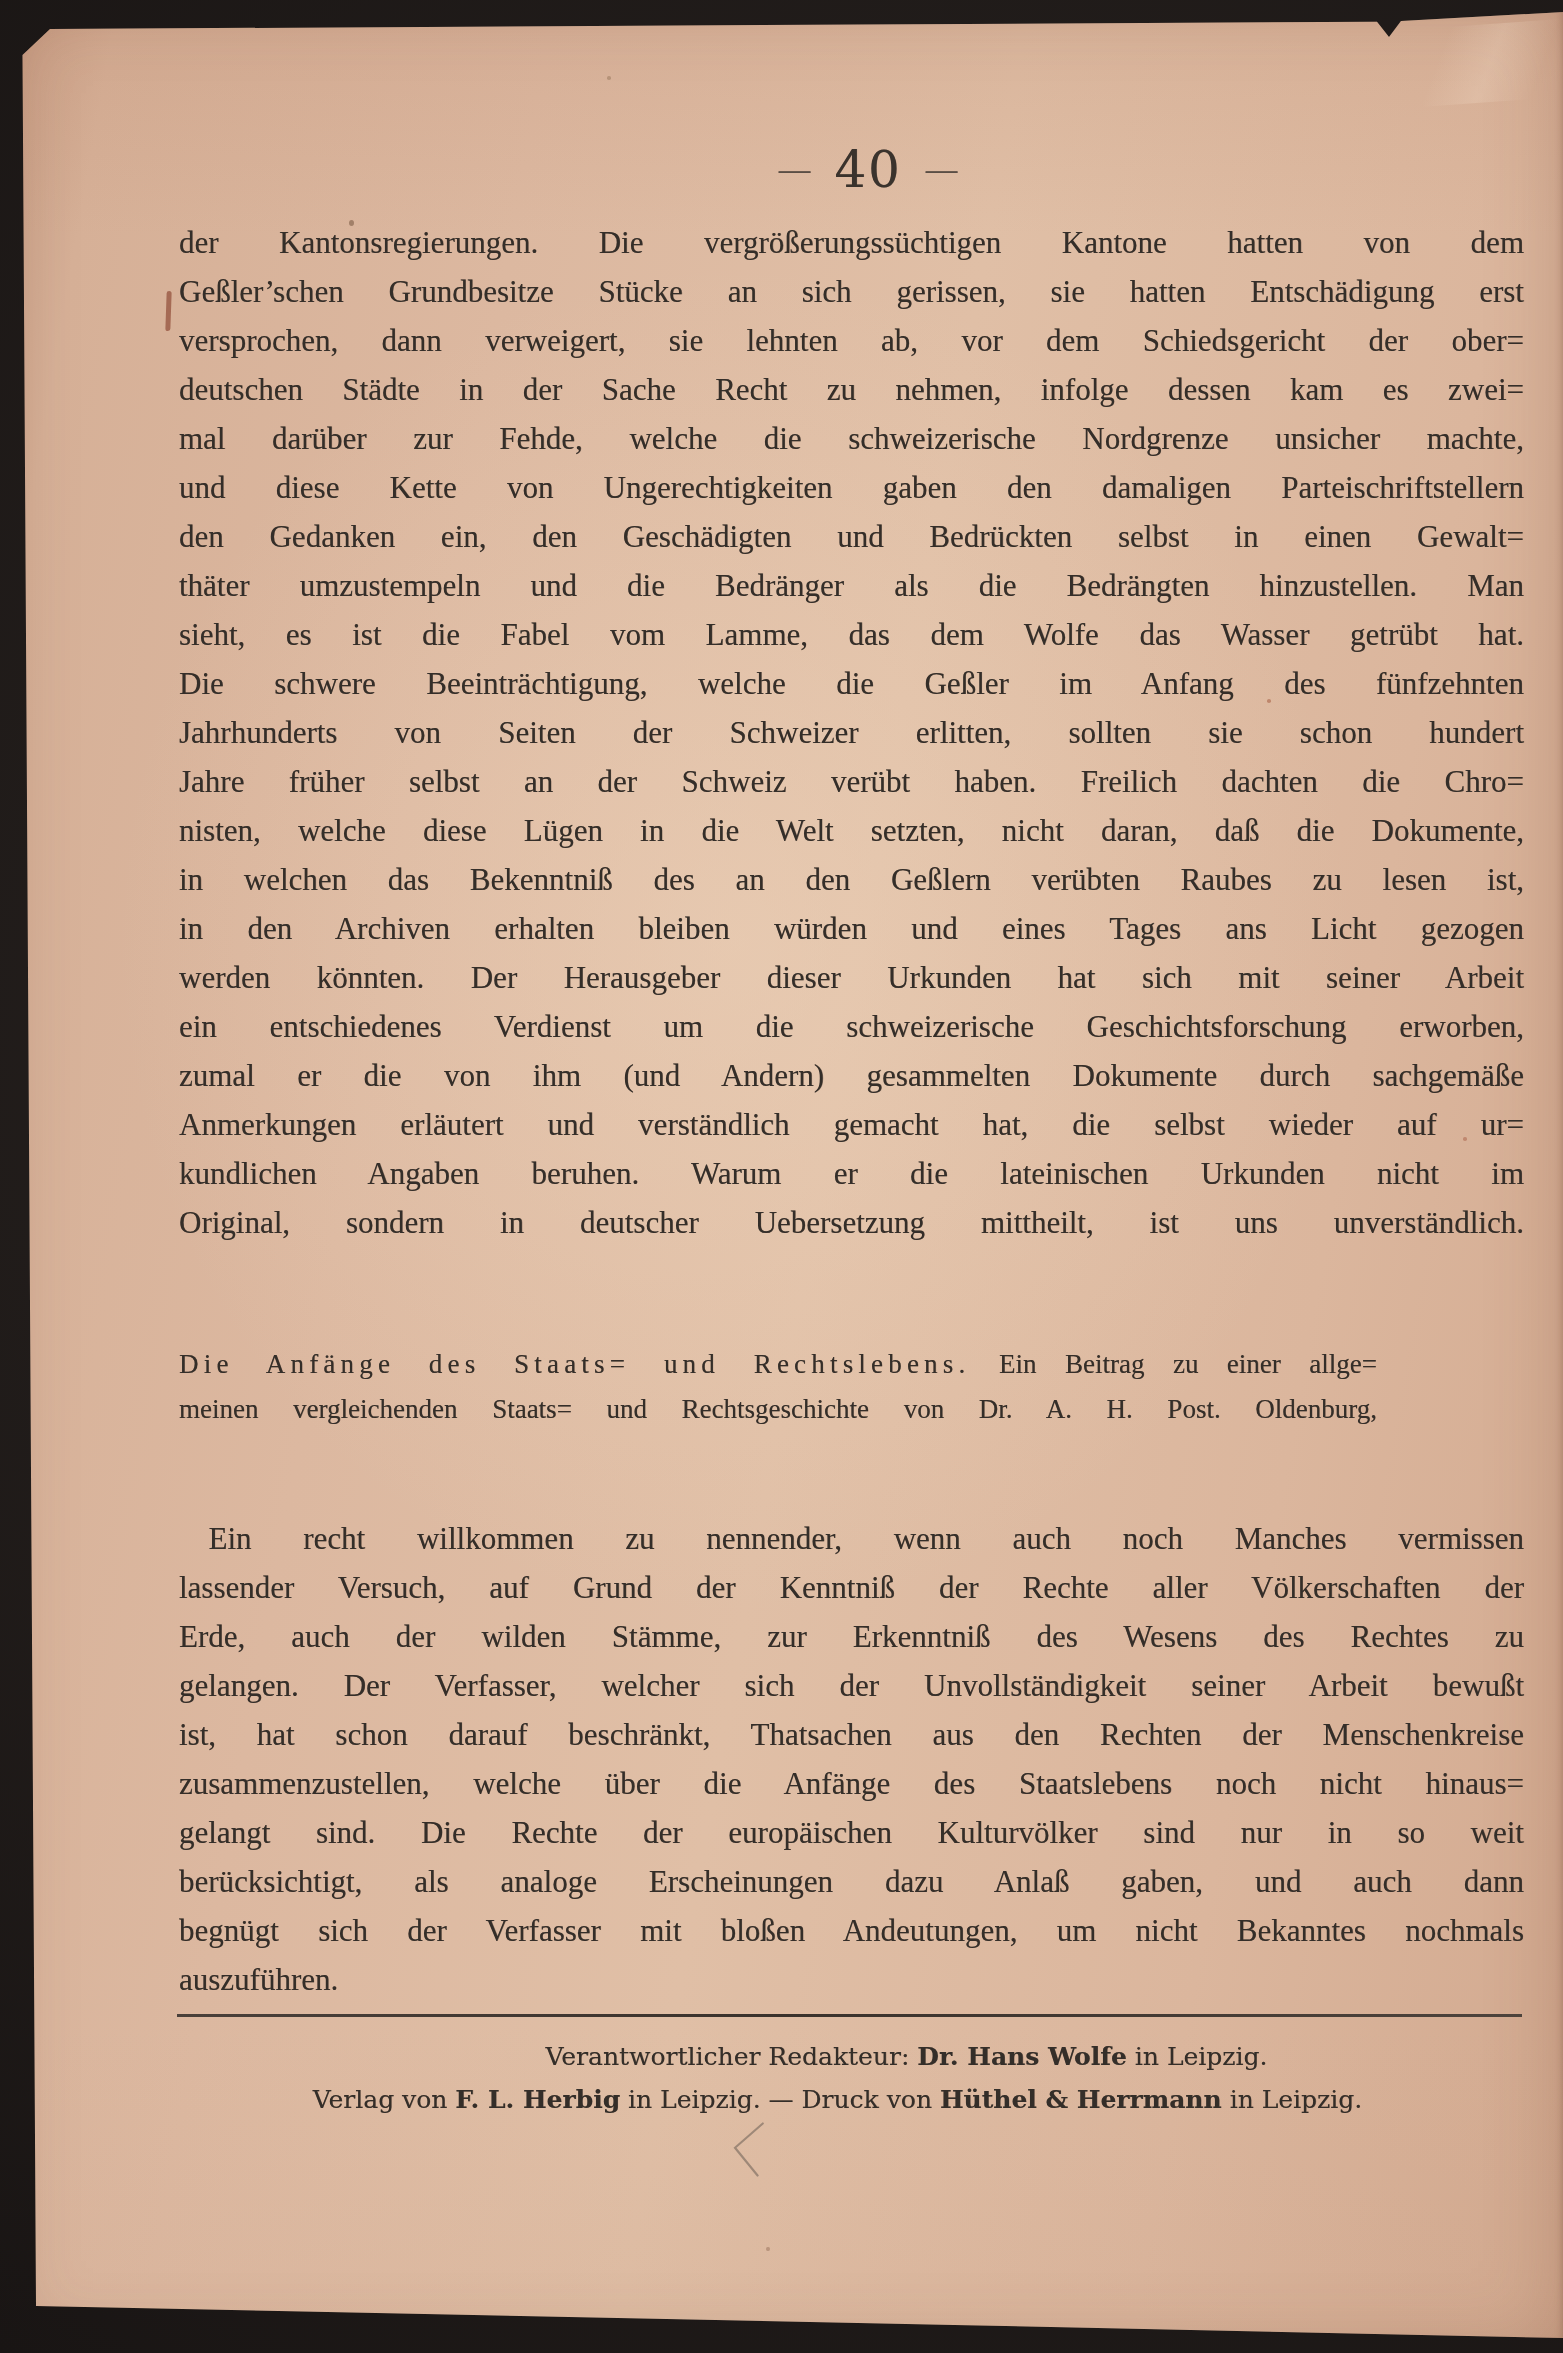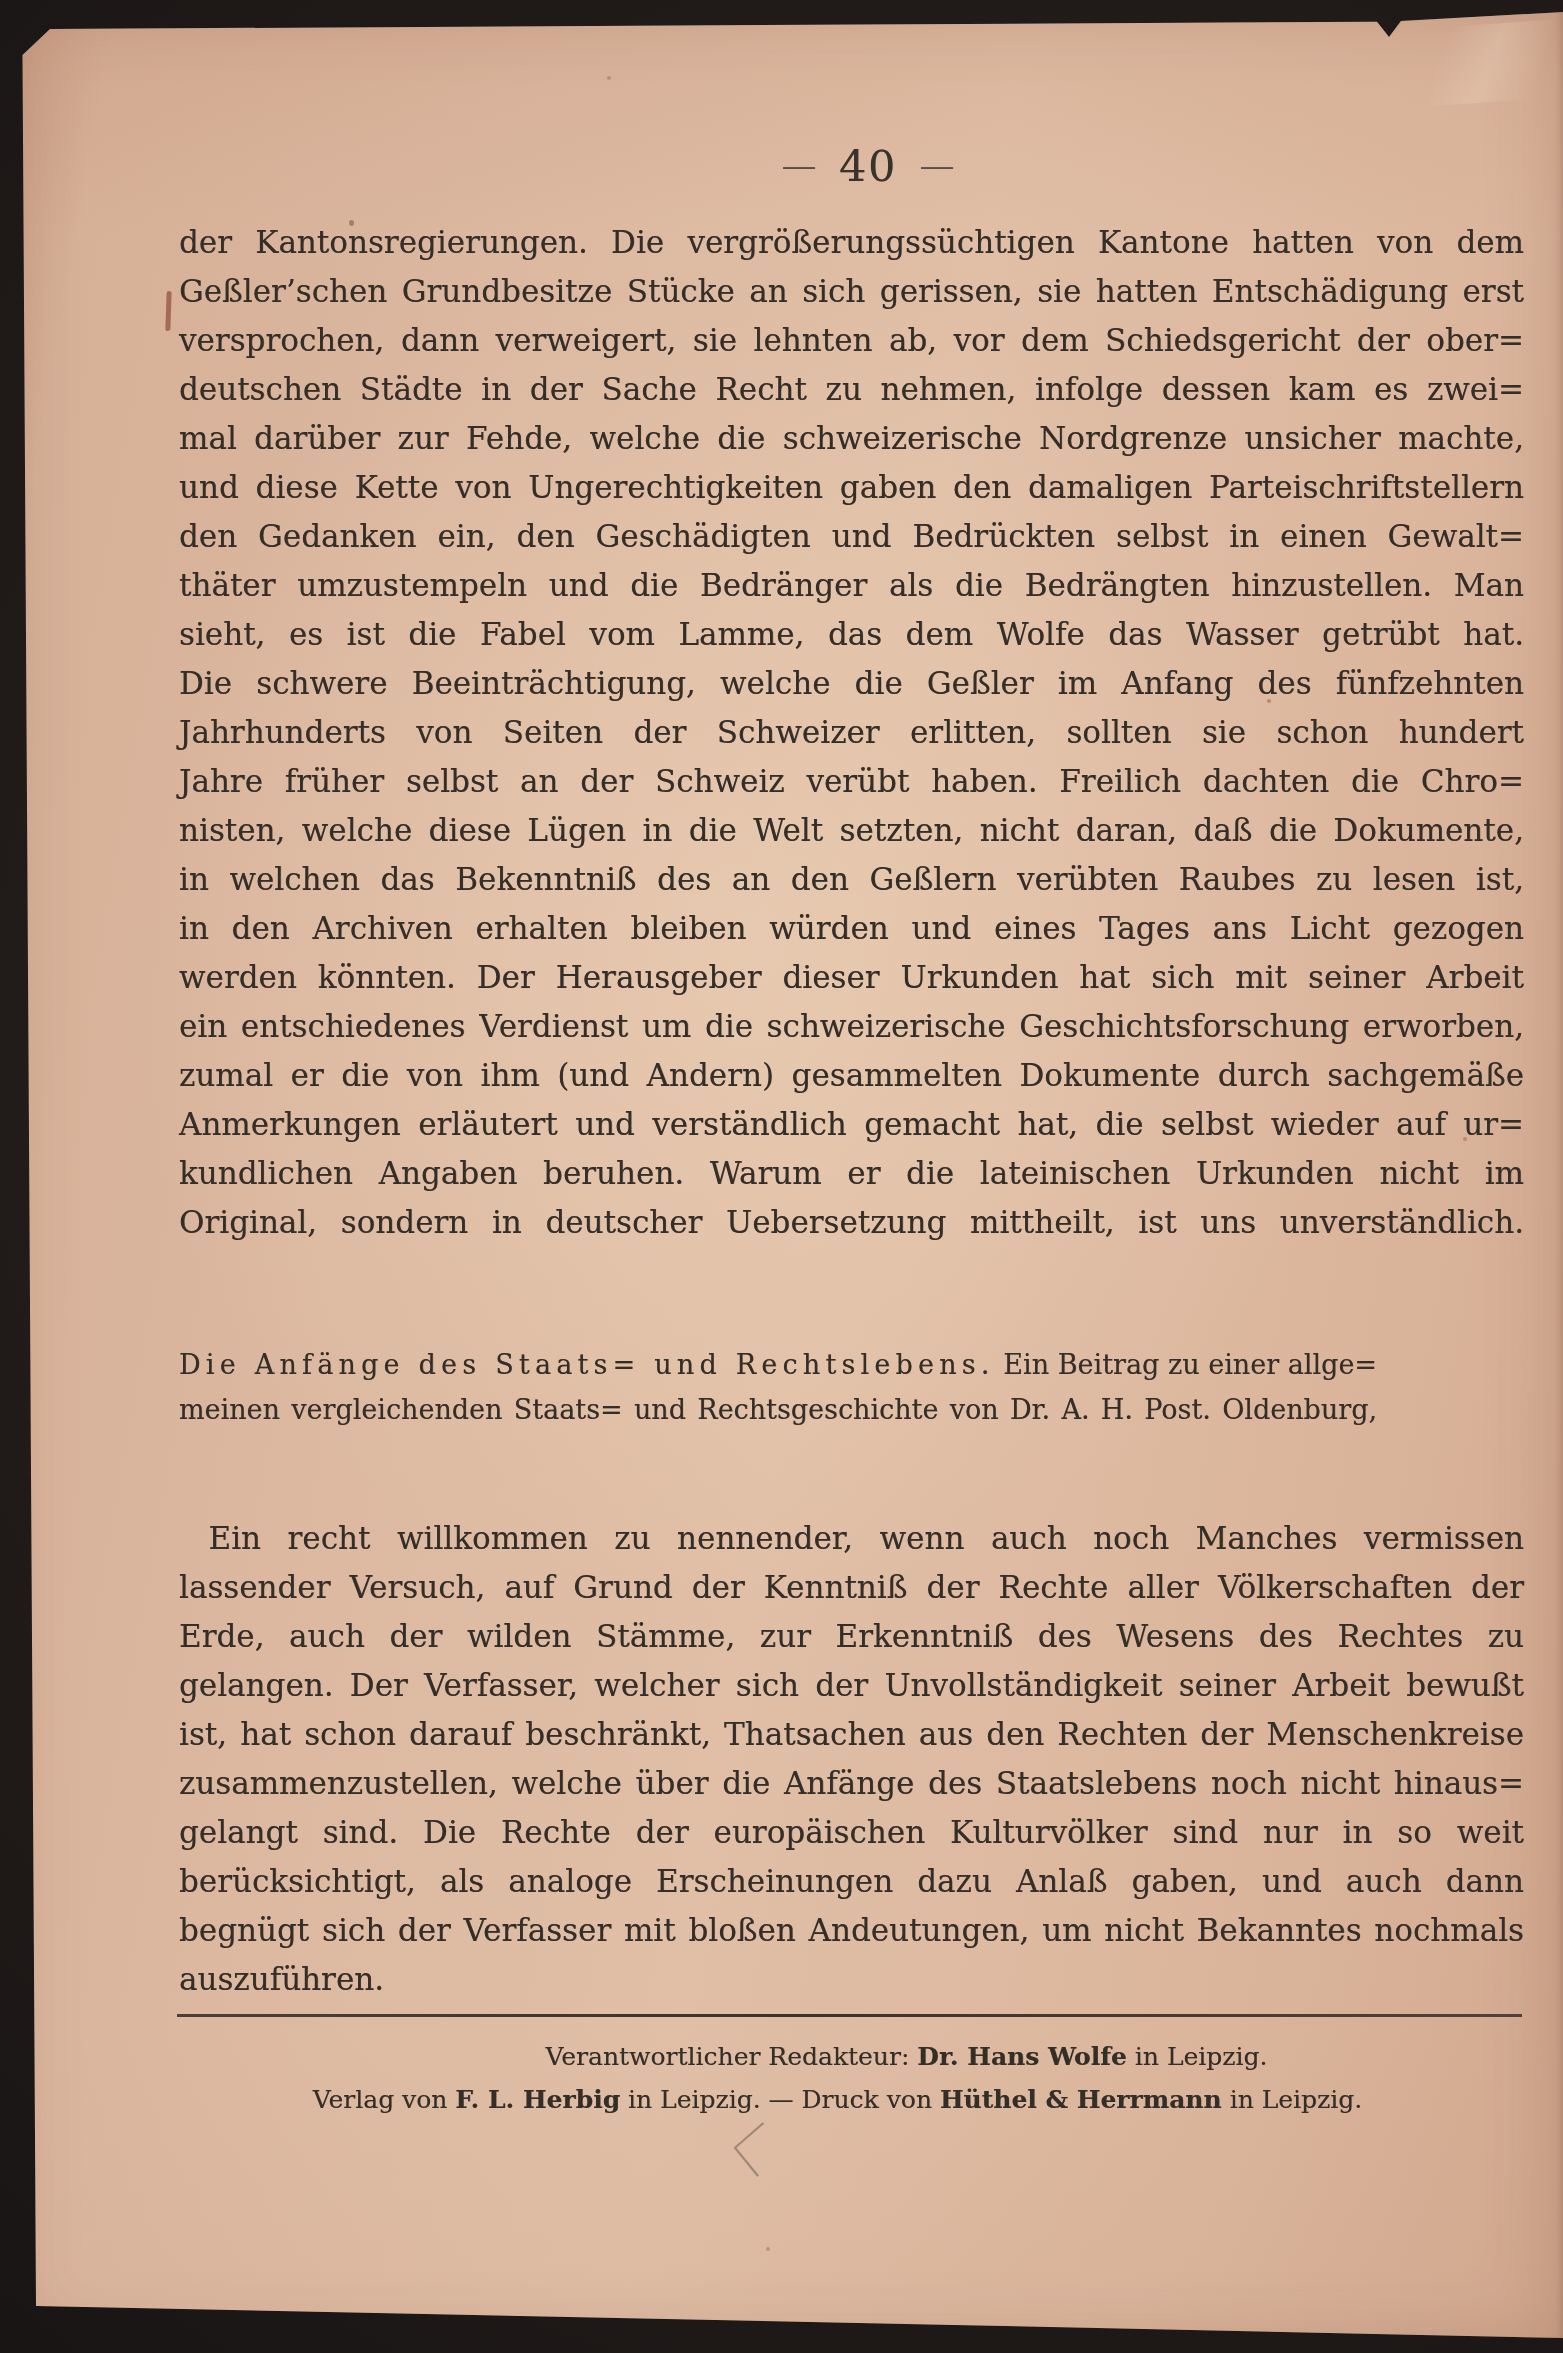--- a/index.html
+++ b/index.html
@@ -17,22 +17,22 @@
       linear-gradient(180deg, rgba(186,134,108,0.20) 0%, rgba(0,0,0,0) 10%, rgba(0,0,0,0) 86%, rgba(200,160,135,0.15) 100%),
       linear-gradient(100deg, #c99f86 0%, #d6b097 6%, #dcb8a0 28%, #e0bfa6 52%, #dbb69d 78%, #d2a98f 100%);
     box-shadow:inset 0 0 78px rgba(120,70,48,0.28), inset 0 0 8.7px rgba(70,35,22,0.38);
   }
   .ink{color:#342e29;text-shadow:0.3px 0.4px 0.5px rgba(45,32,22,0.45);}
   .pagenum-row{
     position:absolute;top:141px;left:868px;transform:translateX(-50%);
     white-space:nowrap;display:flex;align-items:center;gap:22.5px;
   }
   .pgdash{font-size:35px;color:#5a4e45;transform:scaleY(0.8);}
-  .pgnum{font-size:43px;letter-spacing:1.7px;color:#3a332d;}
-  .para,.heading{position:absolute;left:179px;width:1345px;}
+  .pgnum{font-size:50px;letter-spacing:1.7px;color:#3a332d;}
+  .para,.heading{position:absolute;left:179px;width:1345px;font-family:Liberation Serif, serif;}
   .para{font-size:31px;line-height:49px;}
   .tl{height:49px;white-space:nowrap;}
   .j{text-align:justify;text-align-last:justify;white-space:normal;}
   .c{text-align:center;text-align-last:center;white-space:normal;}
   .indent{text-indent:29.5px;}
   .heading{top:1342px;width:1198px;font-size:27px;line-height:45px;}
   .heading .tl{height:45px;}
   .sperr{letter-spacing:5.2px;margin-top:48px;}
   .rule{position:absolute;left:177px;top:2014px;width:1345px;height:2.6px;
         background:linear-gradient(90deg,#4a403a 0%,#3a322c 45%,#4d433c 100%);}

